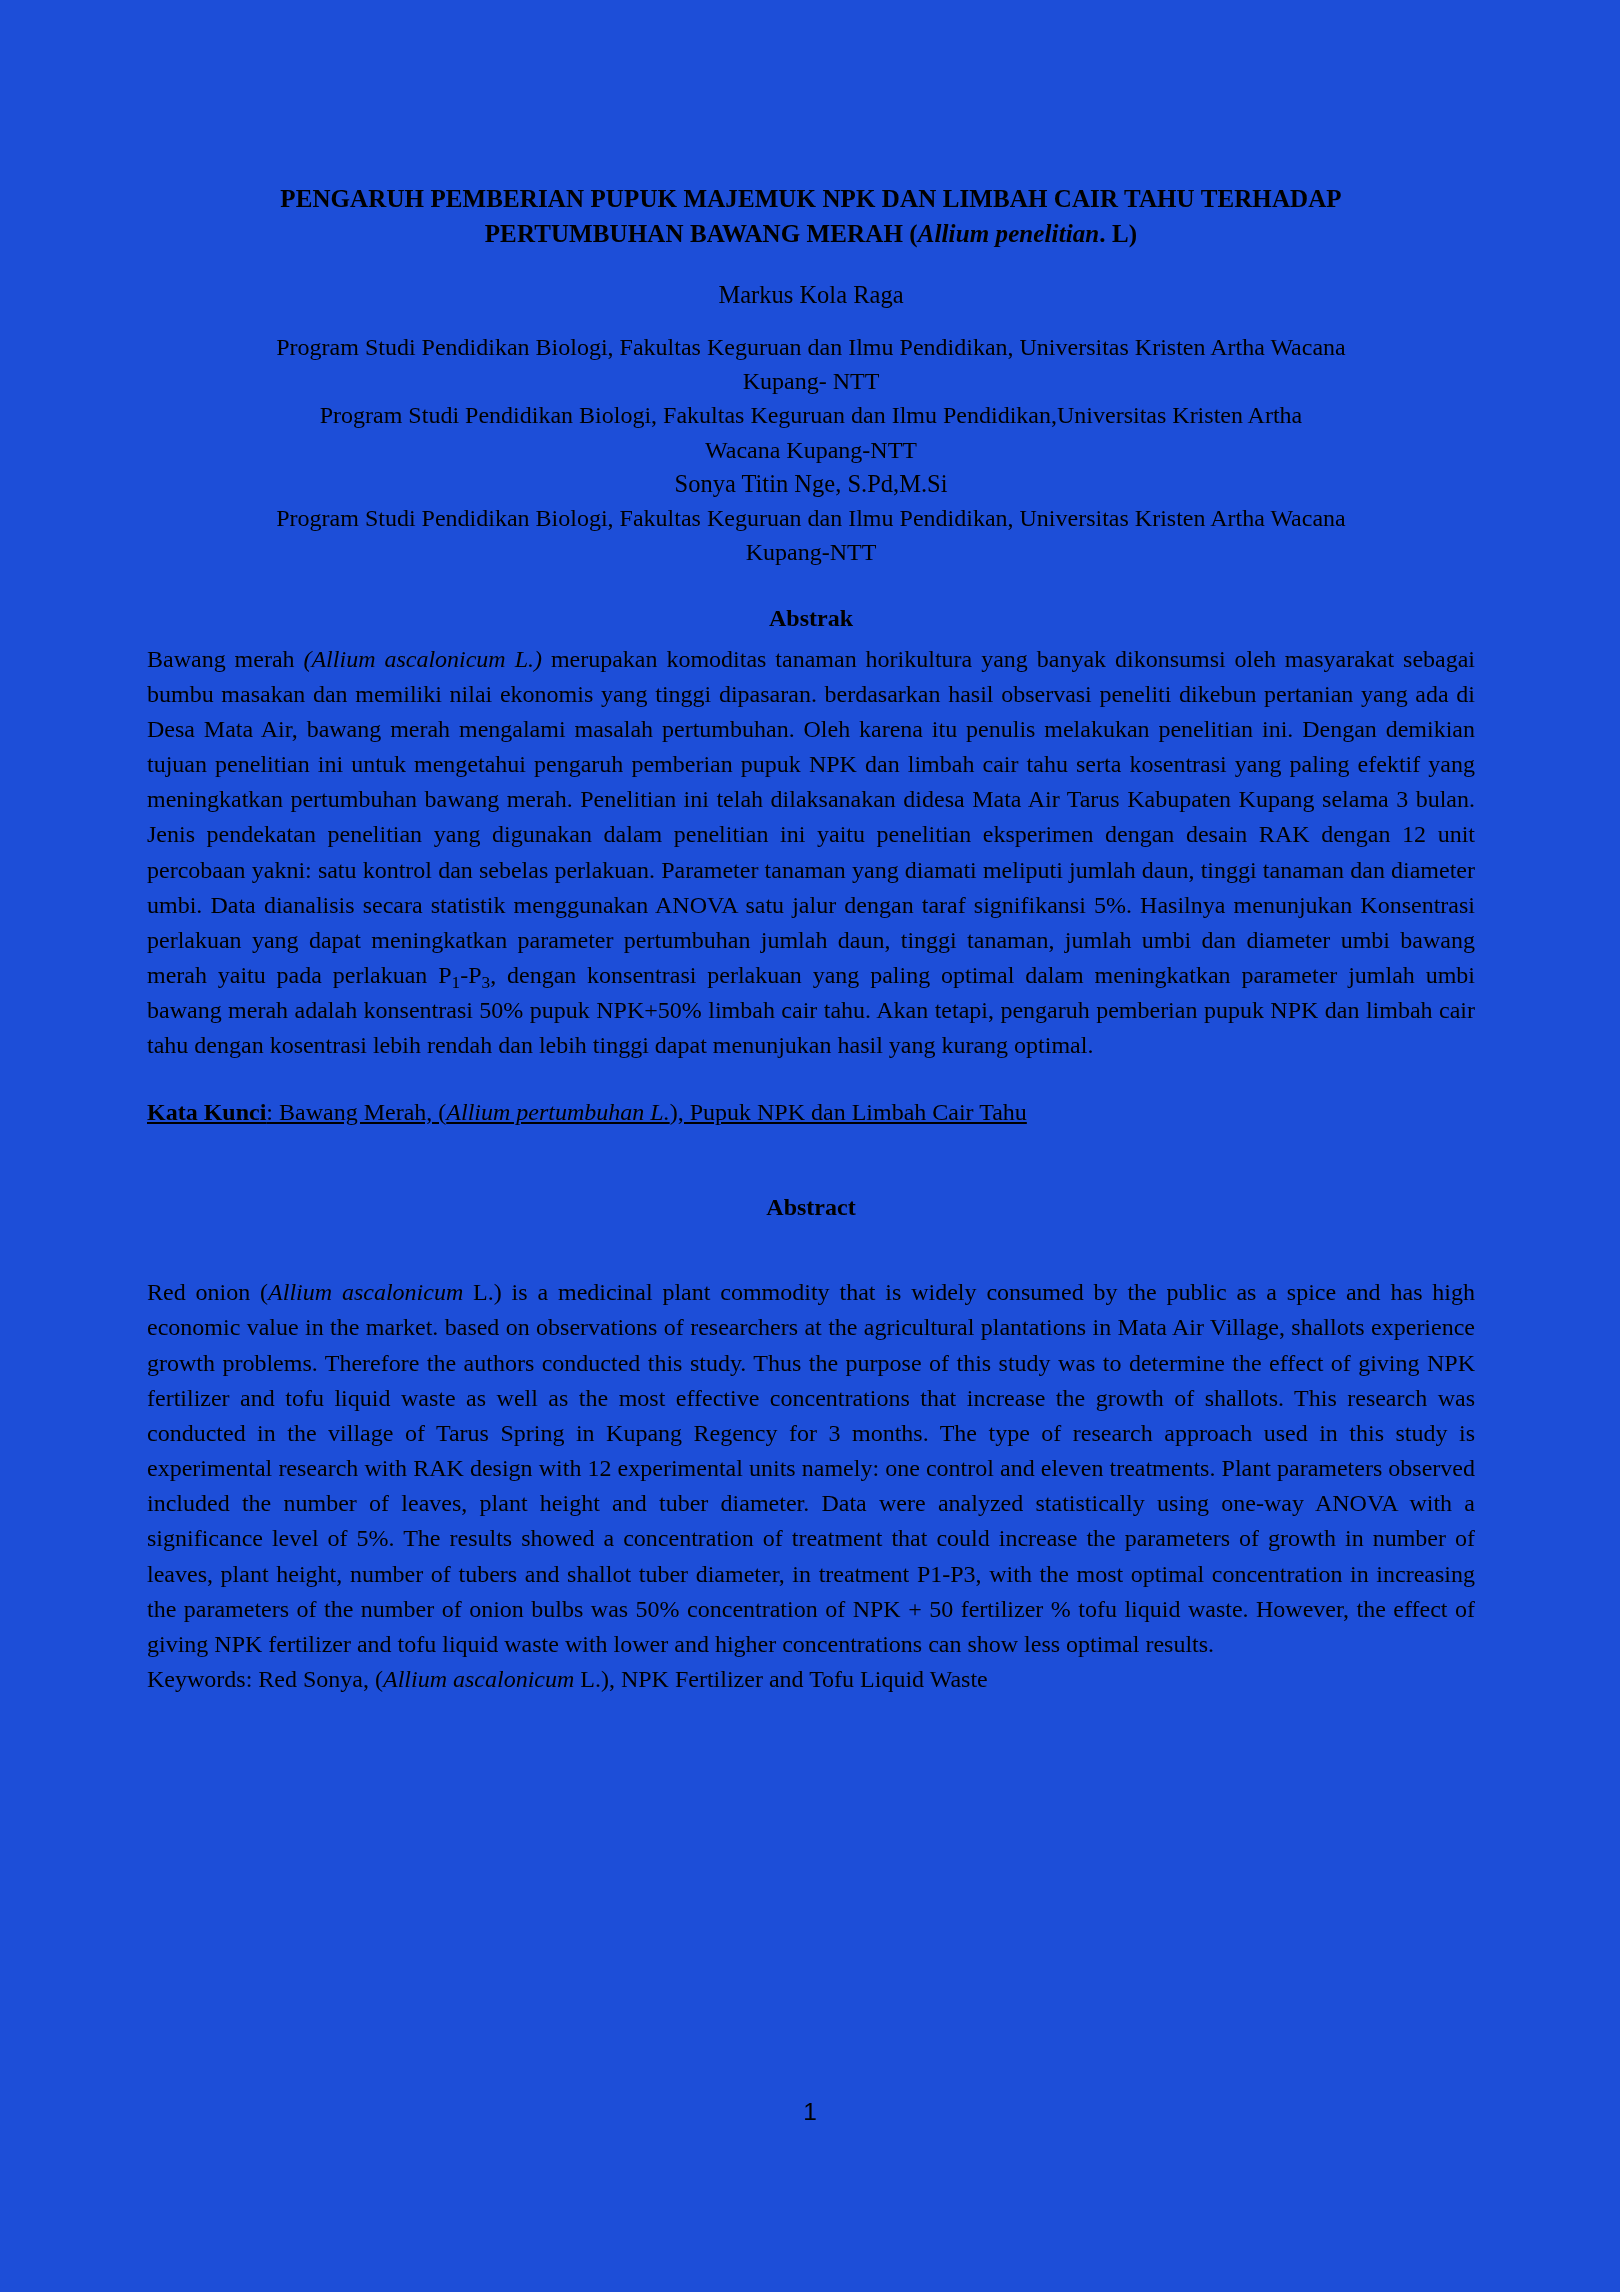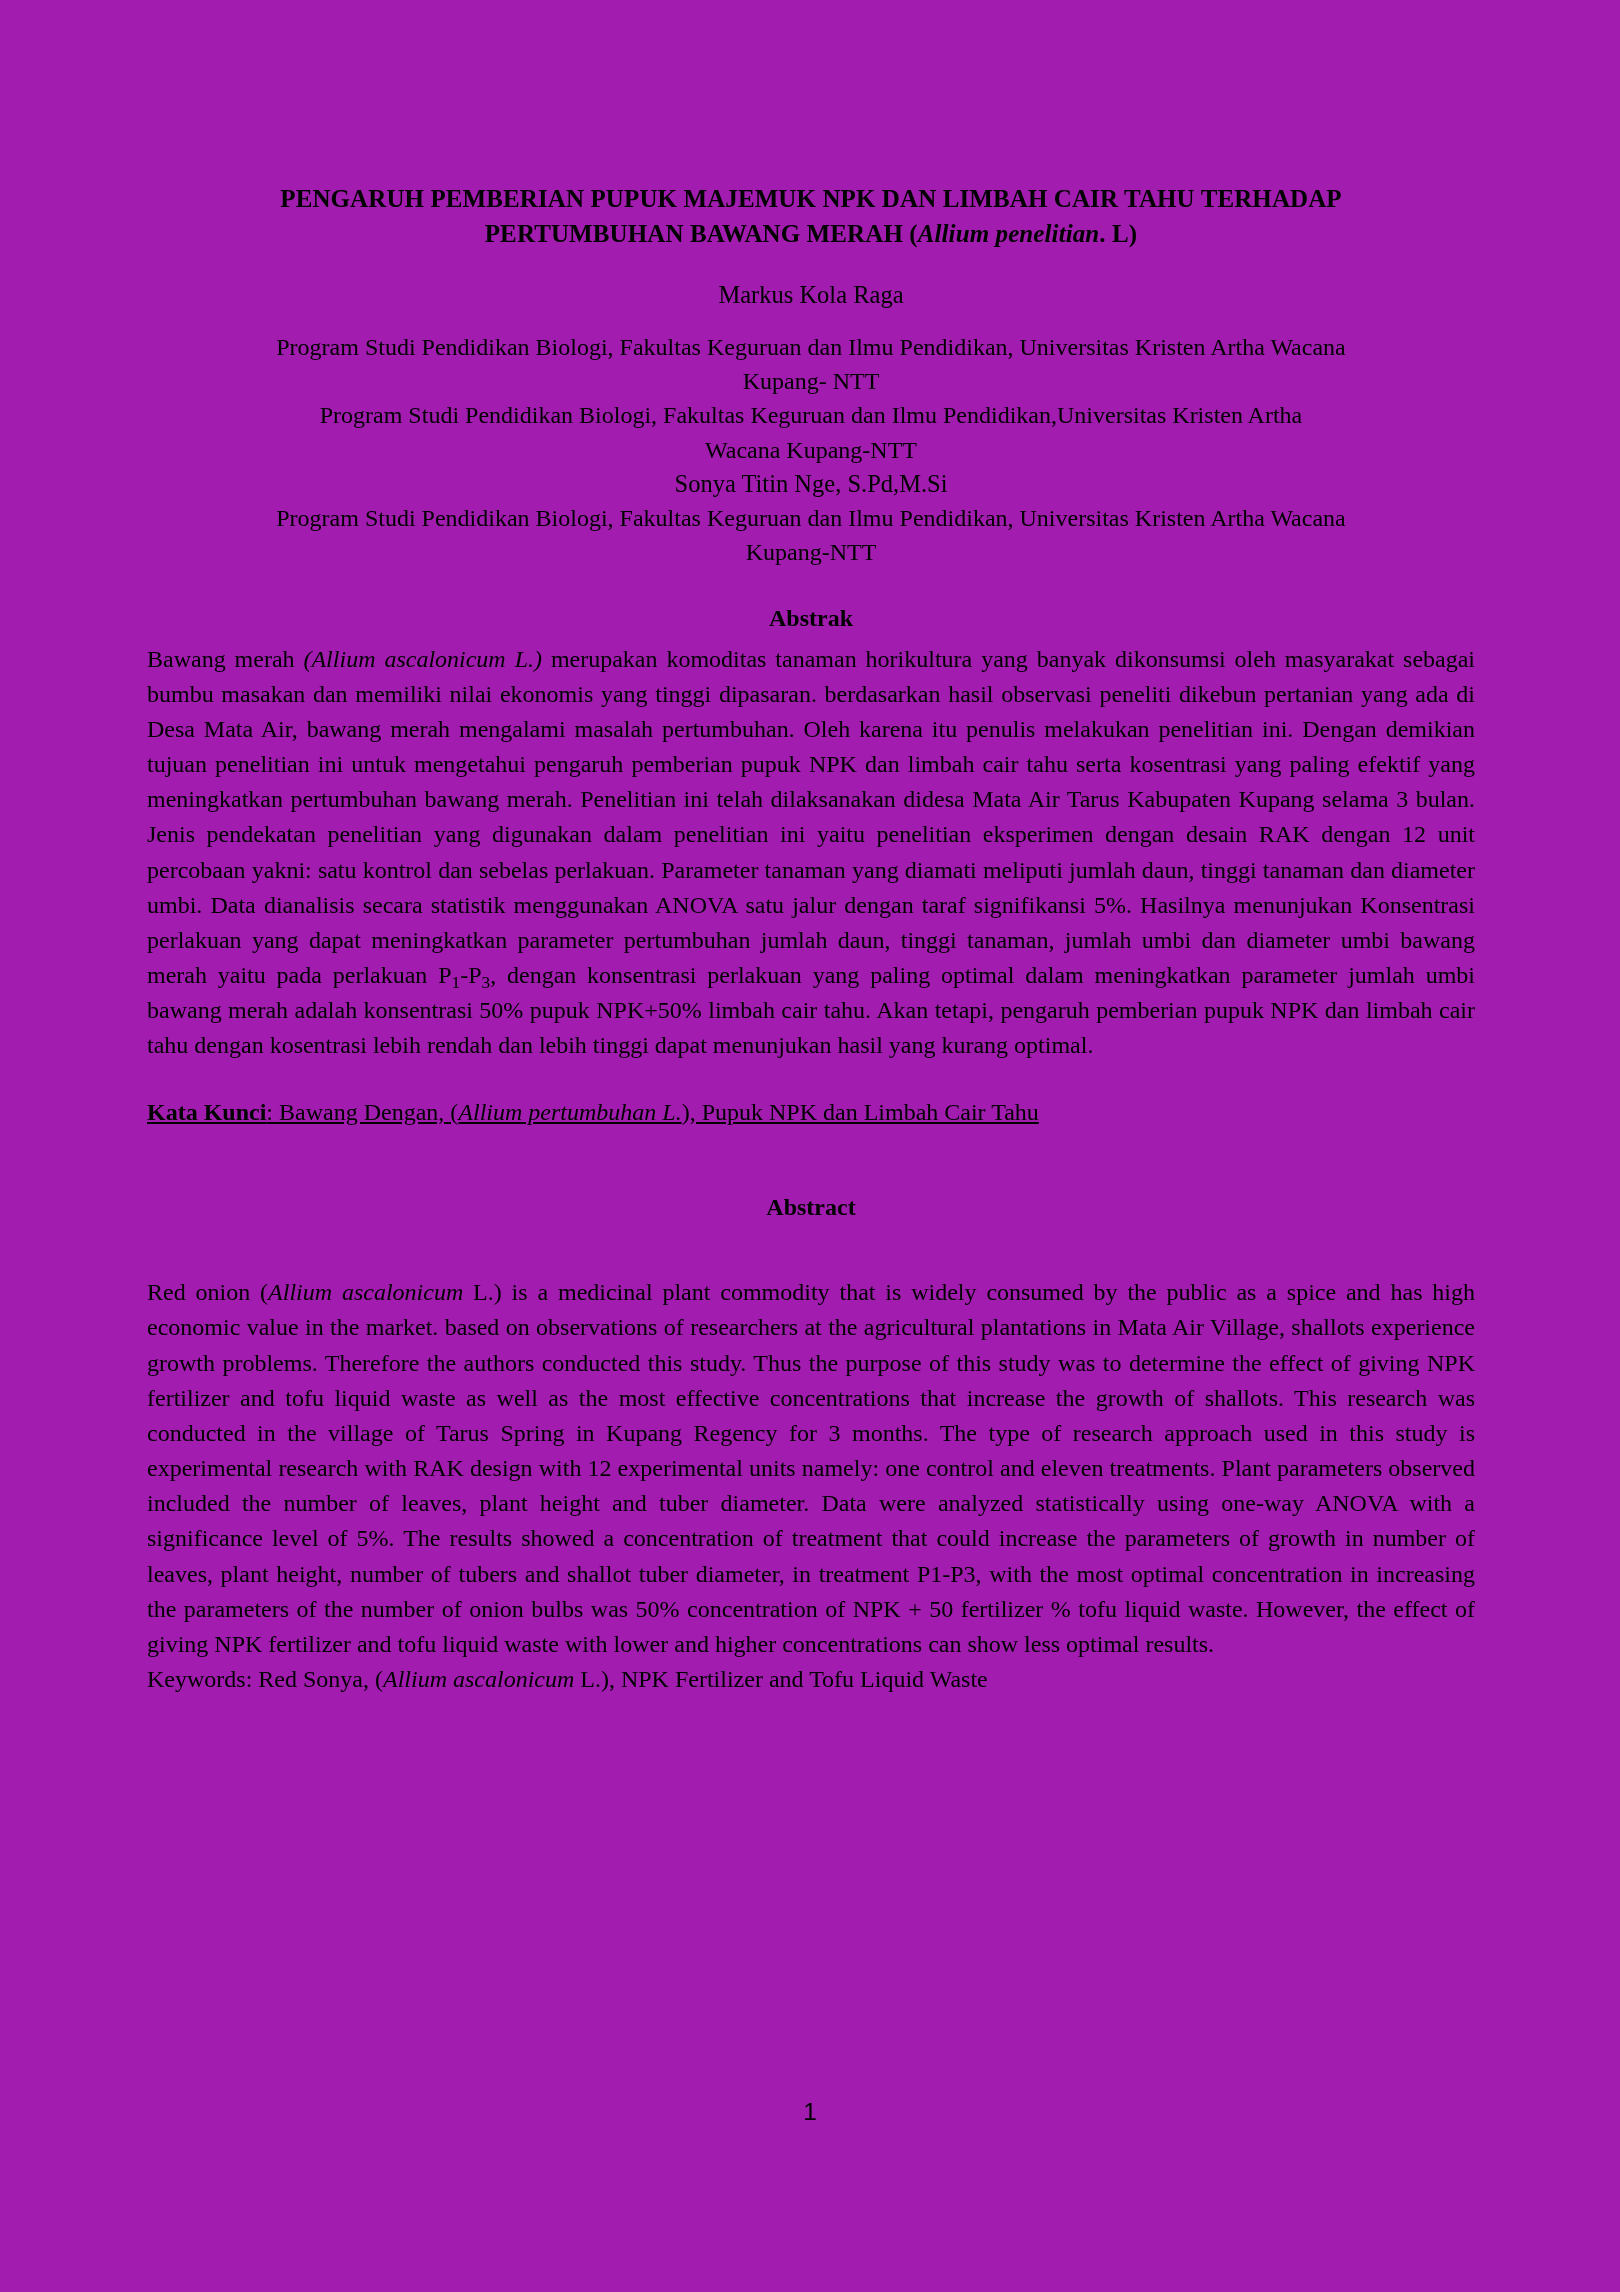--- a/index.html
+++ b/index.html
@@ -9,21 +9,21 @@
   }
   body {
     font-family: "Liberation Serif", "DejaVu Serif", serif;
     color: #000000;
   }
   .page {
     position: relative;
     width: 1620px;
     height: 2293px;
     margin: 0 auto;
-    background: #a21caf;
+    background: #1d4ed8;
     box-sizing: border-box;
     padding: 0;
     overflow: hidden;
   }
   .content {
     position: absolute;
     left: 147px;
     top: 0;
     width: 1328px;
   }
@@ -125,21 +125,21 @@
     <div class="affil tight">Program Studi Pendidikan Biologi, Fakultas Keguruan dan Ilmu Pendidikan,Universitas Kristen Artha</div>
     <div class="affil tight">Wacana Kupang-NTT</div>
 
     <div class="author-name tight">Sonya Titin Nge, S.Pd,M.Si</div>
     <div class="affil tight">Program Studi Pendidikan Biologi, Fakultas Keguruan dan Ilmu Pendidikan, Universitas Kristen Artha Wacana</div>
     <div class="affil tight">Kupang-NTT</div>
 
     <div class="section-heading heading-abstrak">Abstrak</div>
     <p class="body-par abstrak-body"><span>Bawang merah </span><i>(Allium ascalonicum  L.)</i><span> merupakan  komoditas tanaman horikultura yang banyak dikonsumsi oleh masyarakat  sebagai bumbu masakan dan memiliki nilai ekonomis yang tinggi dipasaran. berdasarkan hasil observasi peneliti dikebun pertanian yang ada di Desa Mata Air, bawang merah mengalami masalah pertumbuhan. Oleh karena itu penulis melakukan penelitian ini. Dengan demikian tujuan penelitian ini untuk mengetahui pengaruh pemberian pupuk NPK dan limbah cair tahu serta kosentrasi yang paling efektif yang meningkatkan pertumbuhan bawang merah. Penelitian ini telah dilaksanakan didesa Mata Air Tarus Kabupaten Kupang selama 3 bulan. Jenis pendekatan penelitian yang digunakan dalam penelitian ini yaitu penelitian eksperimen dengan desain RAK dengan 12 unit percobaan yakni: satu kontrol dan sebelas perlakuan. Parameter tanaman yang diamati meliputi jumlah daun, tinggi tanaman dan diameter umbi.   Data dianalisis secara statistik menggunakan ANOVA satu jalur dengan taraf signifikansi 5%. Hasilnya menunjukan Konsentrasi perlakuan yang dapat meningkatkan parameter pertumbuhan jumlah daun, tinggi tanaman, jumlah umbi dan diameter umbi bawang merah yaitu pada perlakuan P</span><sub>1</sub><span>-P</span><sub>3</sub><span>, dengan konsentrasi perlakuan yang paling optimal dalam meningkatkan parameter jumlah umbi bawang merah adalah konsentrasi 50% pupuk NPK+50% limbah cair tahu. Akan tetapi, pengaruh pemberian pupuk NPK dan limbah cair tahu dengan kosentrasi lebih rendah dan lebih tinggi dapat menunjukan hasil yang kurang optimal.</span></p>
 
-    <div class="keywords-line"><span class="underline-kw"><span class="kw-label">Kata Kunci</span><span>: Bawang Dengan, (</span><i>Allium pertumbuhan L.</i><span>), Pupuk NPK dan Limbah Cair Tahu</span></span></div>
+    <div class="keywords-line"><span class="underline-kw"><span class="kw-label">Kata Kunci</span><span>: Bawang Merah, (</span><i>Allium pertumbuhan L.</i><span>), Pupuk NPK dan Limbah Cair Tahu</span></span></div>
 
     <div class="section-heading heading-abstract">Abstract</div>
     <p class="body-par abstract-body"><span>Red onion (</span><i>Allium ascalonicum</i><span> L.) is a medicinal plant commodity that is widely consumed by the public as a spice and has high economic value in the market. based on observations of researchers at the agricultural plantations in Mata Air Village, shallots experience growth problems. Therefore the authors conducted this study. Thus the purpose of this study was to determine the effect of giving NPK fertilizer and tofu liquid waste as well as the most effective concentrations that increase the growth of shallots. This research was conducted in the village of Tarus Spring in Kupang Regency for 3 months. The type of research approach used in this study is experimental research with RAK design with 12 experimental units namely: one control and eleven treatments. Plant parameters observed included the number of leaves, plant height and tuber diameter. Data were analyzed statistically using one-way ANOVA with a significance level of 5%. The results showed a concentration of treatment that could increase the parameters of growth in number of leaves, plant height, number of tubers and shallot tuber diameter, in treatment P1-P3, with the most optimal concentration in increasing the parameters of the number of onion bulbs was 50% concentration of NPK + 50 fertilizer % tofu liquid waste. However, the effect of giving NPK fertilizer and tofu liquid waste with lower and higher concentrations can show less optimal results.</span></p>
 
     <div class="keywords-en"><span>Keywords: Red Sonya, (</span><i>Allium ascalonicum</i><span> L.), NPK Fertilizer and Tofu Liquid Waste</span></div>
 
   </div>
 
   <div class="page-number">1</div>
 </div>

